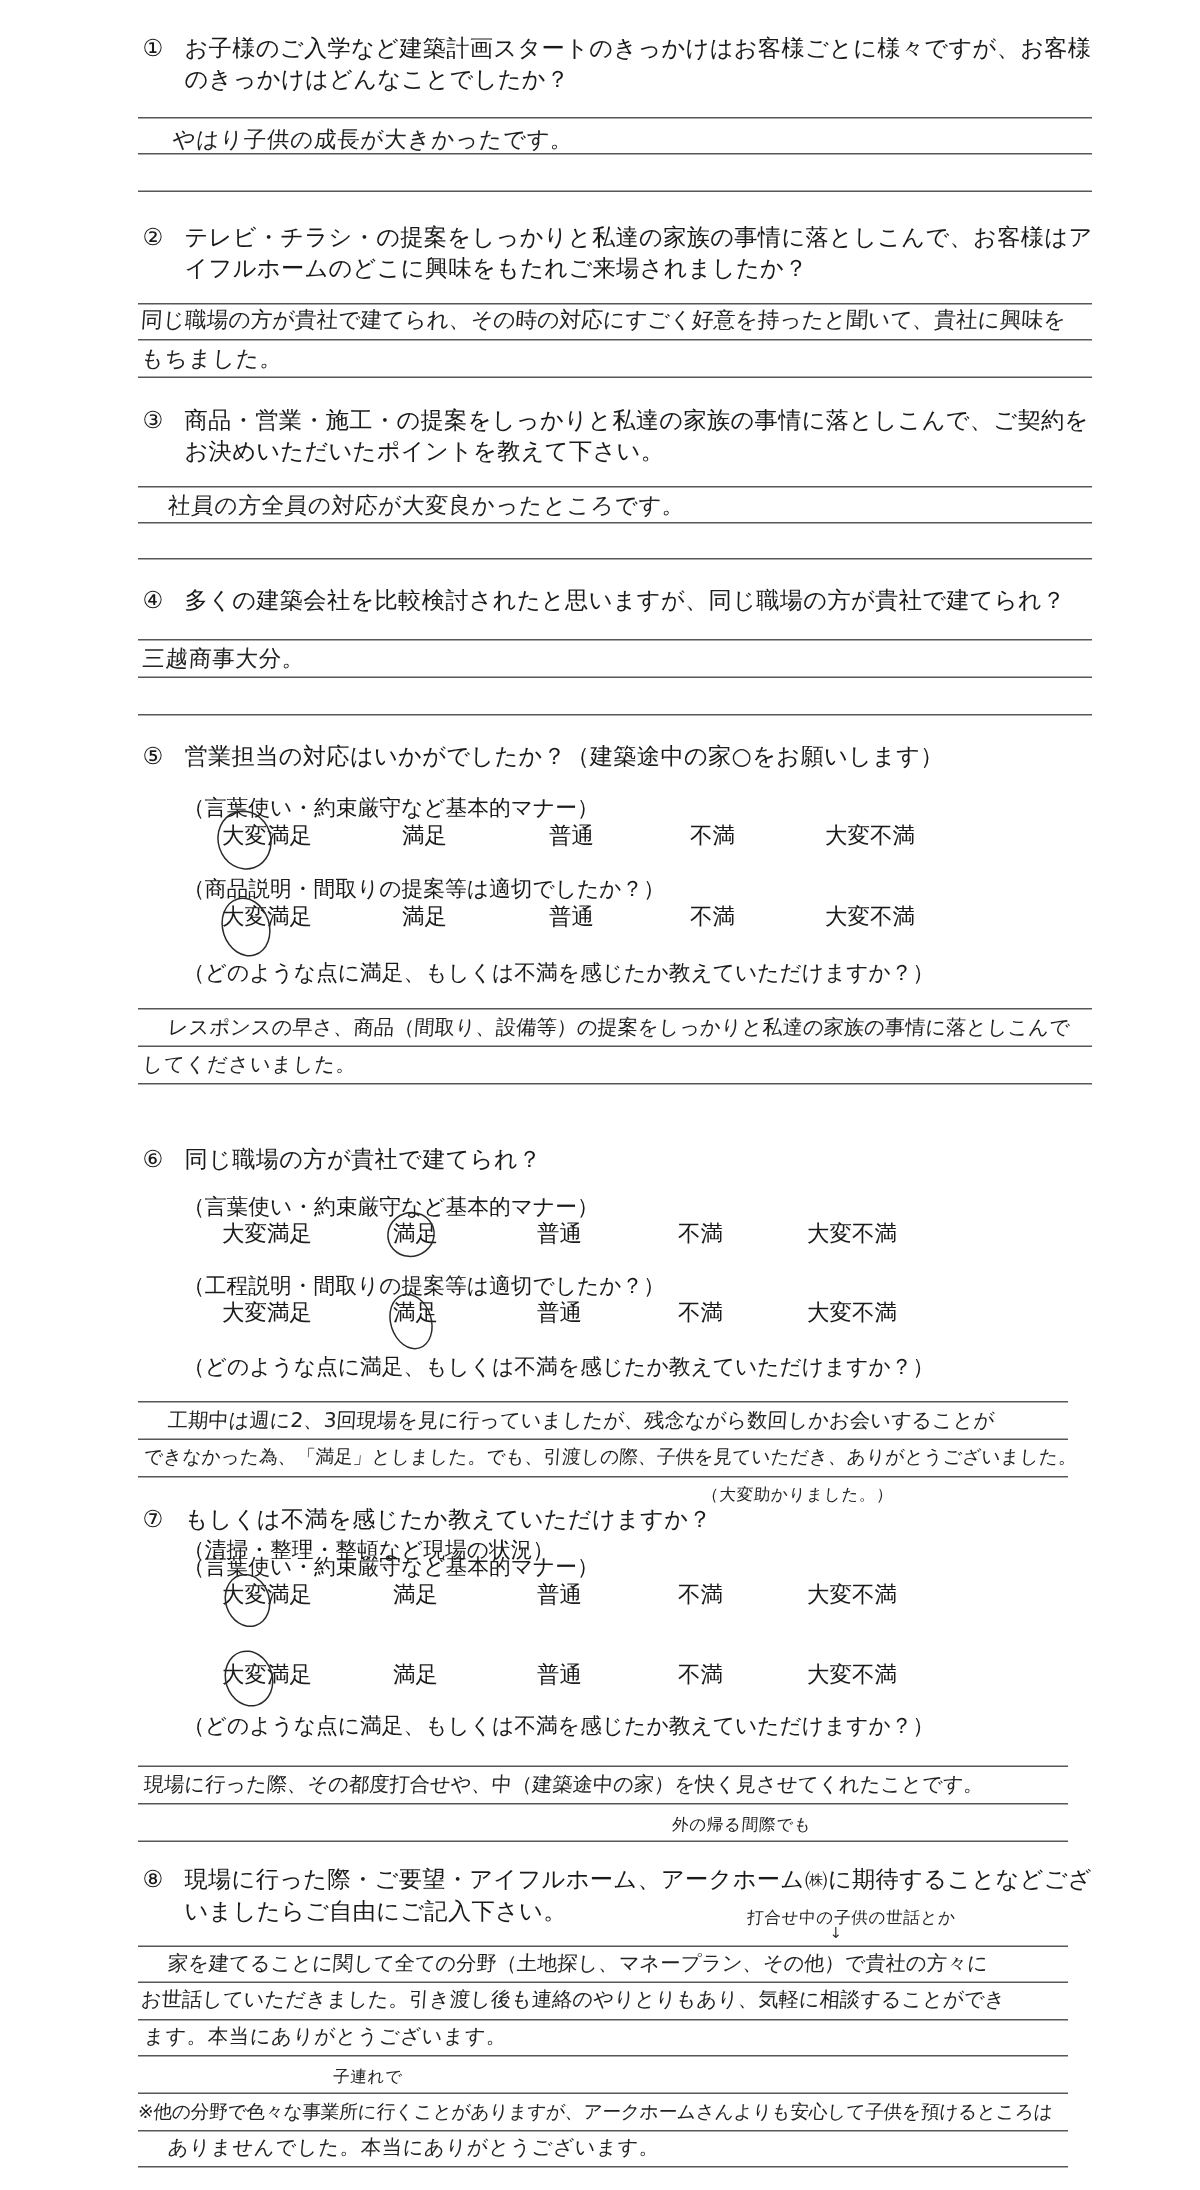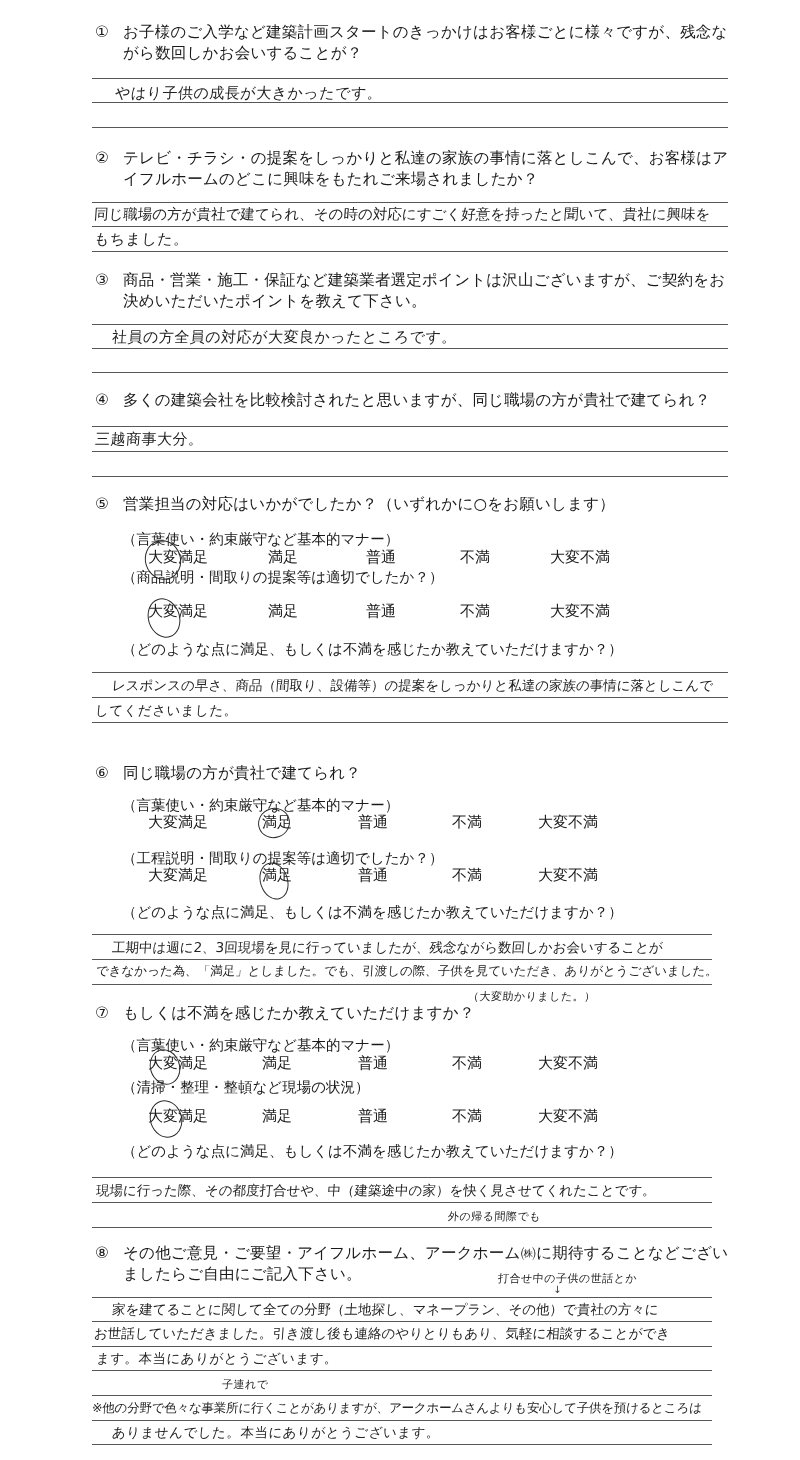--- a/index.html
+++ b/index.html
@@ -15,69 +15,69 @@
   .sub { position: absolute; left: 122px; font-size: 14.5px; line-height: 19px; white-space: nowrap; }
   .opts { position: absolute; left: 148px; width: 560px; height: 20px; font-size: 15px; }
   .opts span { position: absolute; top: 0; white-space: nowrap; }
   .circle { position: absolute; border: 1.5px solid #2a2a2a; border-radius: 50%; transform: rotate(-18deg); }
 </style>
 </head>
 <body>
 
 <div class="q" style="top:22px">
   <span class="num">①</span>
-  <span class="body">お子様のご入学など建築計画スタートのきっかけはお客様ごとに様々ですが、残念ながら数回しかお会いすることが？</span>
+  <span class="body">お子様のご入学など建築計画スタートのきっかけはお客様ごとに様々ですが、お客様のきっかけはどんなことでしたか？</span>
 </div>
 <div class="rule" style="top:78px"></div>
 <div class="hw" style="left:115px;top:84px">やはり子供の成長が大きかったです。</div>
 <div class="rule" style="top:102px"></div>
 <div class="rule" style="top:127px"></div>
 
 <div class="q" style="top:148px">
   <span class="num">②</span>
   <span class="body">テレビ・チラシ・の提案をしっかりと私達の家族の事情に落としこんで、お客様はアイフルホームのどこに興味をもたれご来場されましたか？</span>
 </div>
 <div class="rule" style="top:202px"></div>
 <div class="hw" style="left:94px;top:205px;font-size:14.5px;letter-spacing:0">同じ職場の方が貴社で建てられ、その時の対応にすごく好意を持ったと聞いて、貴社に興味を</div>
 <div class="rule" style="top:226px"></div>
 <div class="hw" style="left:94px;top:230px">もちました。</div>
 <div class="rule" style="top:251px"></div>
 
 <div class="q" style="top:270px">
   <span class="num">③</span>
-  <span class="body">商品・営業・施工・保証など建築業者選定ポイントは沢山ございますが、ご契約をお決めいただいたポイントを教えて下さい。</span>
+  <span class="body">商品・営業・施工・の提案をしっかりと私達の家族の事情に落としこんで、ご契約をお決めいただいたポイントを教えて下さい。</span>
 </div>
 <div class="rule" style="top:324px"></div>
 <div class="hw" style="left:112px;top:328px">社員の方全員の対応が大変良かったところです。</div>
 <div class="rule" style="top:348px"></div>
 <div class="rule" style="top:372px"></div>
 
 <div class="q" style="top:390px">
   <span class="num">④</span>
   <span class="body">多くの建築会社を比較検討されたと思いますが、同じ職場の方が貴社で建てられ？</span>
 </div>
 <div class="rule" style="top:426px"></div>
 <div class="hw" style="left:95px;top:430px">三越商事大分。</div>
 <div class="rule" style="top:451px"></div>
 <div class="rule" style="top:476px"></div>
 
 <div class="q" style="top:494px">
   <span class="num">⑤</span>
-  <span class="body">営業担当の対応はいかがでしたか？（いずれかに○をお願いします）</span>
+  <span class="body">営業担当の対応はいかがでしたか？（建築途中の家○をお願いします）</span>
 </div>
 <div class="sub" style="top:530px">（言葉使い・約束厳守など基本的マナー）</div>
 <div class="opts" style="top:548px">
   <span style="left:0">大変満足</span>
   <span style="left:120px">満足</span>
   <span style="left:218px">普通</span>
   <span style="left:312px">不満</span>
   <span style="left:402px">大変不満</span>
 </div>
 <div class="circle" style="left:145px;top:540px;width:34px;height:38px"></div>
-<div class="sub" style="top:568px">（商品説明・間取りの提案等は適切でしたか？）</div>
+<div class="sub" style="top:584px">（商品説明・間取りの提案等は適切でしたか？）</div>
 <div class="opts" style="top:602px">
   <span style="left:0">大変満足</span>
   <span style="left:120px">満足</span>
   <span style="left:218px">普通</span>
   <span style="left:312px">不満</span>
   <span style="left:402px">大変不満</span>
 </div>
 <div class="circle" style="left:148px;top:598px;width:30px;height:38px"></div>
 <div class="sub" style="top:640px">（どのような点に満足、もしくは不満を感じたか教えていただけますか？）</div>
 <div class="rule" style="top:672px"></div>
@@ -122,39 +122,39 @@
 </div>
 <div class="sub" style="top:1036px">（言葉使い・約束厳守など基本的マナー）</div>
 <div class="opts" style="top:1054px">
   <span style="left:0">大変満足</span>
   <span style="left:114px">満足</span>
   <span style="left:210px">普通</span>
   <span style="left:304px">不満</span>
   <span style="left:390px">大変不満</span>
 </div>
 <div class="circle" style="left:150px;top:1049px;width:28px;height:34px"></div>
-<div class="sub" style="top:1078px">（清掃・整理・整頓など現場の状況）</div>
+<div class="sub" style="top:1025px">（清掃・整理・整頓など現場の状況）</div>
 <div class="opts" style="top:1107px">
   <span style="left:0">大変満足</span>
   <span style="left:114px">満足</span>
   <span style="left:210px">普通</span>
   <span style="left:304px">不満</span>
   <span style="left:390px">大変不満</span>
 </div>
 <div class="circle" style="left:150px;top:1100px;width:30px;height:36px"></div>
 <div class="sub" style="top:1142px">（どのような点に満足、もしくは不満を感じたか教えていただけますか？）</div>
 <div class="rule" style="top:1177px;width:620px"></div>
 <div class="hw" style="left:96px;top:1181px;font-size:13.5px;letter-spacing:0">現場に行った際、その都度打合せや、中（建築途中の家）を快く見させてくれたことです。</div>
 <div class="rule" style="top:1202px;width:620px"></div>
 <div class="hw small" style="left:448px;top:1208px">外の帰る間際でも</div>
 <div class="rule" style="top:1227px;width:620px"></div>
 
 <div class="q" style="top:1243px">
   <span class="num">⑧</span>
-  <span class="body">その他ご意見・ご要望・アイフルホーム、アークホーム㈱に期待することなどございましたらご自由にご記入下さい。</span>
+  <span class="body">現場に行った際・ご要望・アイフルホーム、アークホーム㈱に期待することなどございましたらご自由にご記入下さい。</span>
 </div>
 <div class="hw small" style="left:498px;top:1270px">打合せ中の子供の世話とか</div>
 <div class="abs" style="left:553px;top:1284px;font-size:10px;color:#333">↓</div>
 <div class="rule" style="top:1297px;width:620px"></div>
 <div class="hw" style="left:112px;top:1300px;font-size:13.5px;letter-spacing:0">家を建てることに関して全ての分野（土地探し、マネープラン、その他）で貴社の方々に</div>
 <div class="rule" style="top:1321px;width:620px"></div>
 <div class="hw" style="left:94px;top:1324px;font-size:13.5px;letter-spacing:0">お世話していただきました。引き渡し後も連絡のやりとりもあり、気軽に相談することができ</div>
 <div class="rule" style="top:1346px;width:620px"></div>
 <div class="hw" style="left:96px;top:1349px;font-size:13.5px">ます。本当にありがとうございます。</div>
 <div class="rule" style="top:1370px;width:620px"></div>

